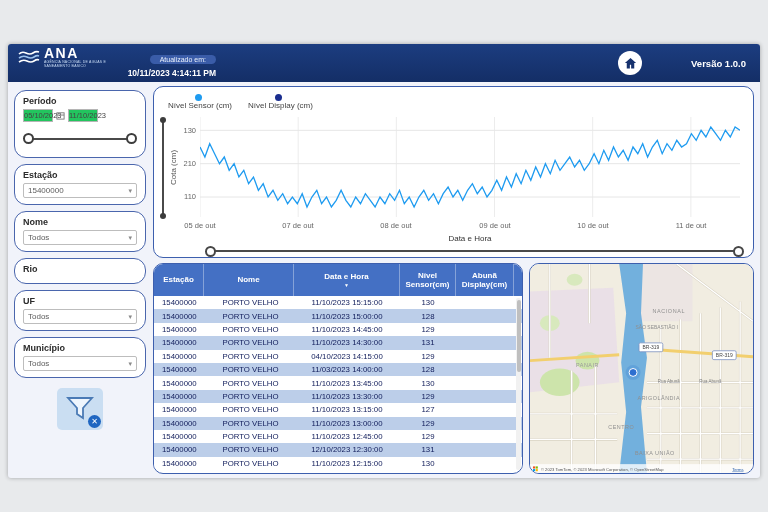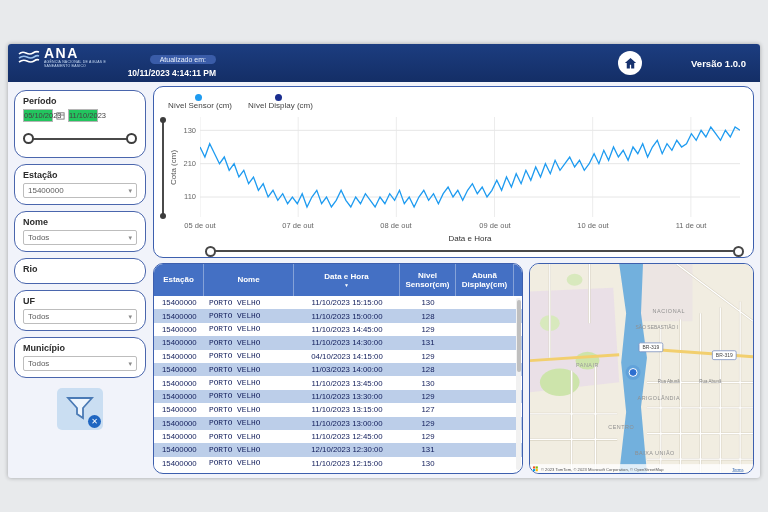--- a/index.html
+++ b/index.html
@@ -69,21 +69,21 @@
   .table-panel { left:145px; top:219px; width:370px; height:211px; overflow:hidden; }
   .thead { display:flex; background:#4470c4; height:32px; border-radius:8px 8px 0 0; }
   .th { color:#fff; font-weight:bold; font-size:8px; display:flex; flex-direction:column; align-items:center;
         justify-content:center; text-align:center; line-height:1.15; border-right:1px solid rgba(255,255,255,.35); padding:0 2px; cursor:pointer; }
   .c0{width:50px} .c1{width:90px} .c2{width:106px} .c3{width:56px} .c4{width:58px}
   .sort { font-size:5px; line-height:5px; margin-top:2px; }
   .trow { display:flex; height:13.4px; align-items:center; background:#fff; cursor:pointer; }
   .trow.alt { background:#bccee9; }
   .tcell { font-size:7.8px; color:#101c5a; padding:0 2px; overflow:hidden; white-space:nowrap; }
   .tcell.c0 { text-align:left; padding-left:8px; }
-  .tcell.c1 { text-align:left; padding-left:5px;font-family:Liberation Mono, monospace; }
+  .tcell.c1 { text-align:center; padding-left:5px; }
   .tcell.c2, .tcell.c3, .tcell.c4 { text-align:center; }
   .tscroll { position:absolute; right:1px; top:34px; bottom:3px; width:5px; background:#f1f1f1; border-radius:2px; }
   .tthumb { position:absolute; top:2px; left:0.5px; width:4px; height:72px; background:#bfbfbf; border-radius:2px; }
 
   
   .map-panel { left:521px; top:219px; width:225px; height:211px; overflow:hidden; }
   .map-panel svg { width:100%; height:100%; display:block; border-radius:8px; }
 </style>
 </head>
 <body>

